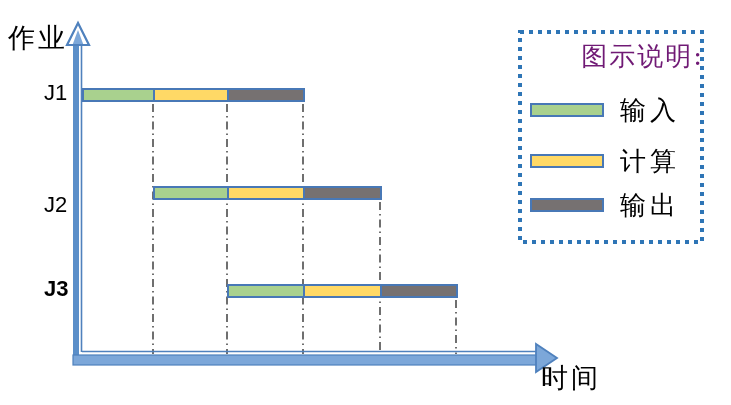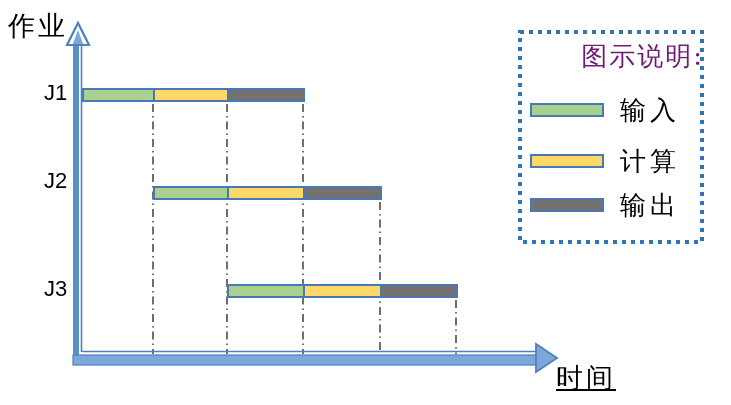--- a/index.html
+++ b/index.html
@@ -6,27 +6,27 @@
   .stage{
     position:relative;width:731px;height:405px;background:#ffffff;
     font-family:"Liberation Sans",sans-serif;overflow:hidden;
   }
   .stage svg{position:absolute;left:0;top:0;}
   
   .axis-label{
     position:absolute;color:#000;font-family:"DejaVu Serif","Liberation Serif",serif;
     font-size:27px;letter-spacing:3px;white-space:nowrap;
   }
-  .ylab{left:8px;top:8px;}
-  .xlab{left:556px;top:360px;text-decoration:underline;}
+  .ylab{left:8px;top:20px;}
+  .xlab{left:541px;top:360px;}
   .jlab{
     position:absolute;left:44px;width:34px;color:#000000;
     font-size:22px;font-weight:500;font-family:"Liberation Sans",sans-serif;
   }
-  .jlab.j1{top:80px;} .jlab.j2{top:168px;} .jlab.j3{top:276px;}
+  .jlab.j1{top:80px;} .jlab.j2{top:192px;} .jlab.j3{top:276px;font-weight:bold;}
   
   .seg{
     position:absolute;height:14px;box-sizing:border-box;
     border:2px solid #4878B6;
   }
   .row1{top:88px;} .row2{top:186px;} .row3{top:284px;}
   .s-a1{left:82px;width:73px;}  .s-a2{left:153px;width:76px;} .s-a3{left:227px;width:78px;}
   .s-b1{left:153px;width:76px;} .s-b2{left:227px;width:78px;} .s-b3{left:303px;width:79px;}
   .s-c1{left:227px;width:78px;} .s-c2{left:303px;width:79px;} .s-c3{left:380px;width:78px;}
   

